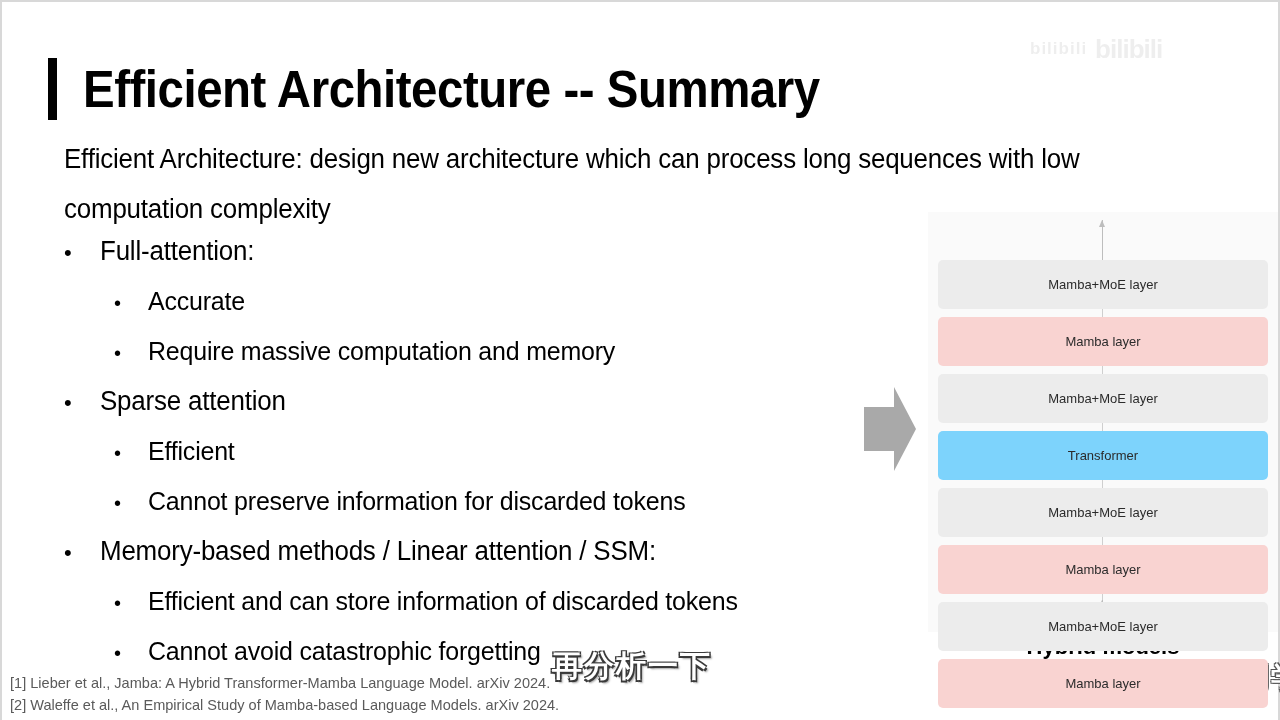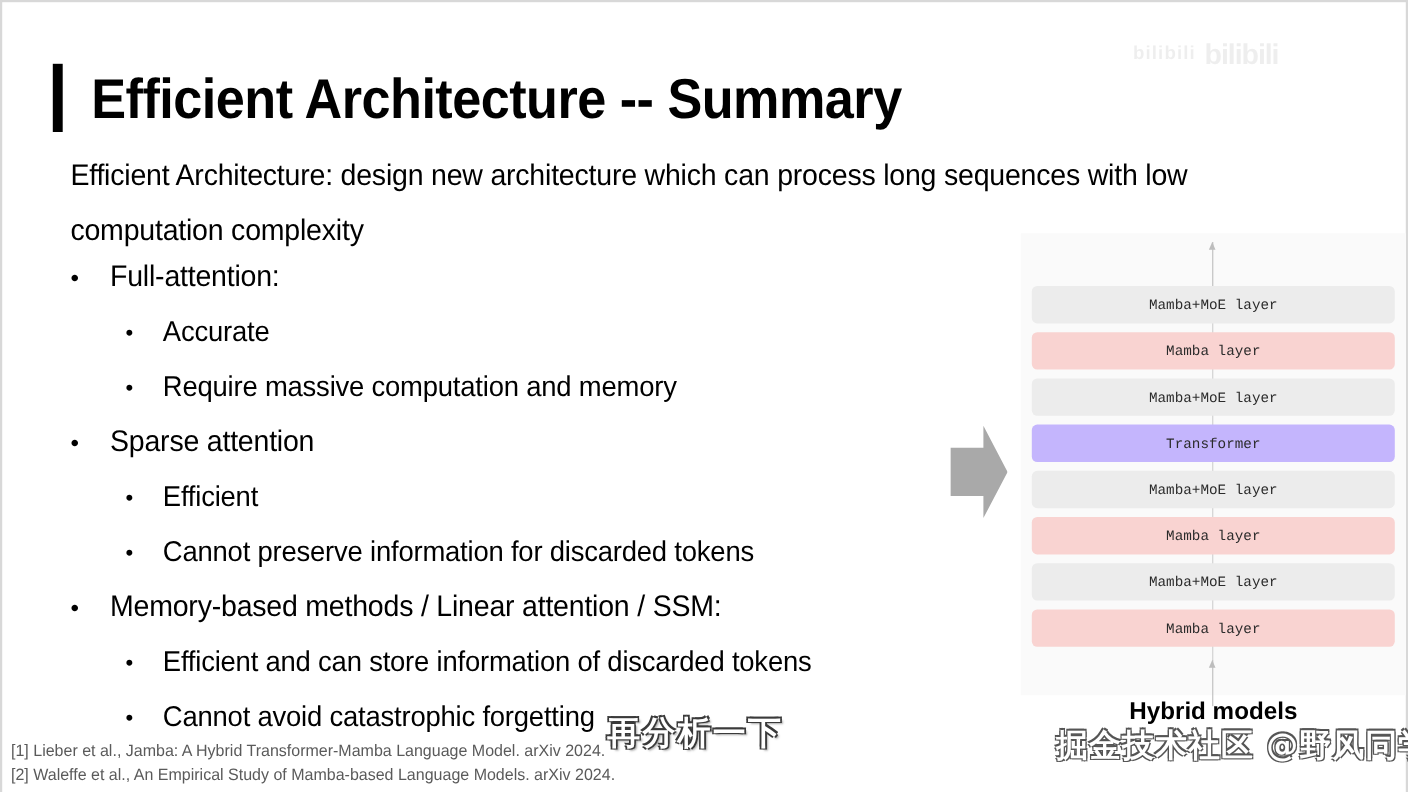--- a/index.html
+++ b/index.html
@@ -123,31 +123,30 @@
     height: 420px;
     background: #fafafa;
   }
   #layer-stack {
     position: absolute;
     left: 10px;
     top: 48px;
     width: 330px;
   }
   .layer-box {
-    height: 34px;
+    height: 49px;
     border-radius: 5px;
     margin-bottom: 8px;
     display: flex;
     align-items: center;
     justify-content: center;
     font-size: 13px;
     color: #2b2b2b;
     position: relative;
     z-index: 2;
-    font-family: Liberation Mono, monospace;
   }
   #arrow-up-top {
     position: absolute;
     left: 174px;
     top: 8px;
     width: 1px;
     height: 40px;
     background: #bdbdbd;
     z-index: 1;
   }
@@ -334,21 +333,21 @@
     <div id="layer-stack">
         <div class="layer-box" style="background: rgb(236, 236, 236);">
           <span>Mamba+MoE layer</span>
         </div>
         <div class="layer-box" style="background: rgb(249, 211, 209);">
           <span>Mamba layer</span>
         </div>
         <div class="layer-box" style="background: rgb(236, 236, 236);">
           <span>Mamba+MoE layer</span>
         </div>
-        <div class="layer-box" style="background: #c4b5fd;">
+        <div class="layer-box" style="background: #7dd3fc;">
           <span>Transformer</span>
         </div>
         <div class="layer-box" style="background: rgb(236, 236, 236);">
           <span>Mamba+MoE layer</span>
         </div>
         <div class="layer-box" style="background: rgb(249, 211, 209);">
           <span>Mamba layer</span>
         </div>
         <div class="layer-box" style="background: rgb(236, 236, 236);">
           <span>Mamba+MoE layer</span>

